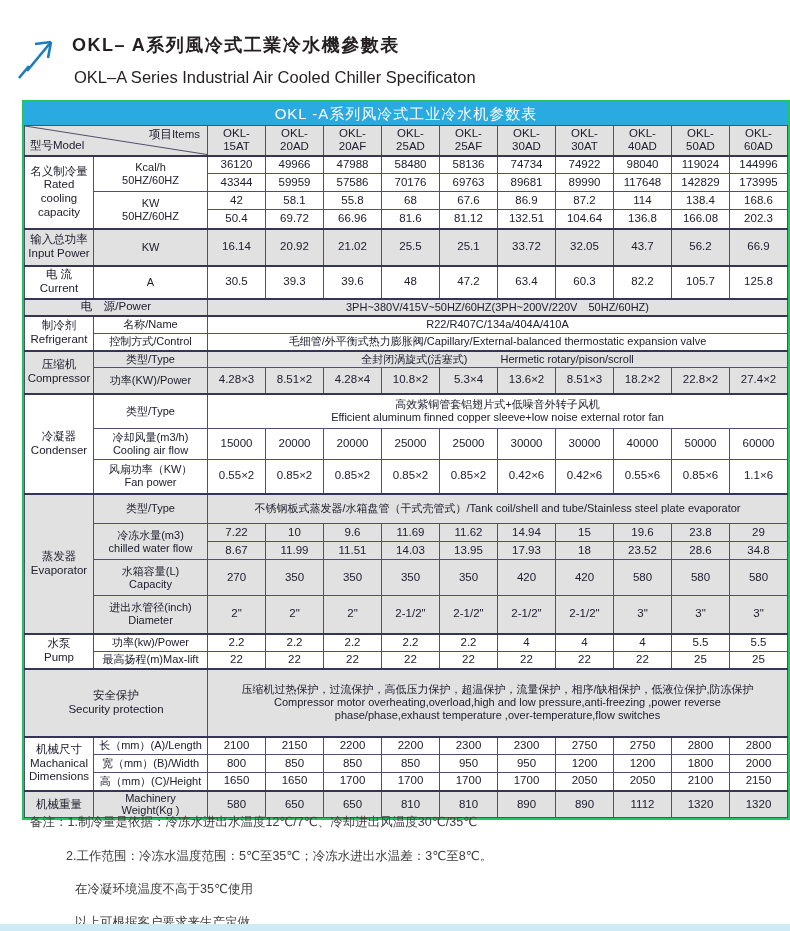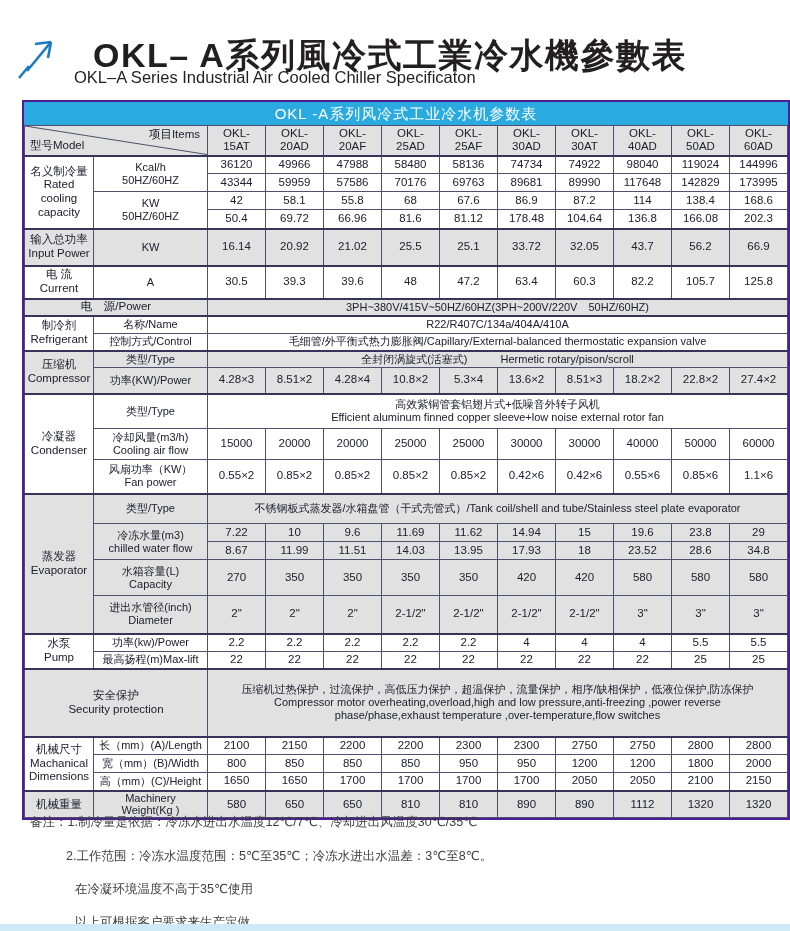--- a/index.html
+++ b/index.html
@@ -4,27 +4,27 @@
 <style>
   html,body{margin:0;padding:0;}
   body{
     width:790px;height:931px;position:relative;background:#ffffff;
     font-family:"Liberation Sans","DejaVu Sans",sans-serif;
     color:#202030;overflow:hidden;
   }
   
   .head-block{position:absolute;left:0;top:0;width:790px;height:100px;}
   .logo{position:absolute;left:16px;top:33px;width:46px;height:50px;}
-  .h-zh{position:absolute;left:72px;top:33px;font-size:34px;font-weight:600;
-        color:#231f20;letter-spacing:1.5px;white-space:nowrap;margin-left:21px;}
+  .h-zh{position:absolute;left:72px;top:33px;font-size:18px;font-weight:600;
+        color:#231f20;letter-spacing:1.5px;white-space:nowrap;}
   .h-en{position:absolute;left:74px;top:68px;font-size:16.5px;font-weight:400;
         color:#231f20;white-space:nowrap;}
   
   .table-wrap{position:absolute;left:22px;top:100px;width:764px;
-              border:2px solid #4c1d95;background:#fff;}
+              border:2px solid #22c55e;background:#fff;}
   .blue-bar{height:23px;line-height:23px;background:#29abe2;color:#ffffff;
             text-align:center;font-size:15px;font-weight:500;letter-spacing:1px;}
   table{width:100%;border-collapse:collapse;table-layout:fixed;}
   col.c-cat{width:69px;} col.c-item{width:114px;}
   th,td{border:1px solid #50506e;padding:0 2px;text-align:center;
         vertical-align:middle;font-weight:400;line-height:1.18;
         font-size:11px;background:#ffffff;overflow:hidden;}
   tr.shade th,tr.shade td{background:#e1e1e1;}
   tr.thick th,tr.thick td{border-top:2px solid #35355a;}
   th.model{font-size:11.5px;}
@@ -138,21 +138,21 @@
           <td class="val">114</td>
           <td class="val">138.4</td>
           <td class="val">168.6</td>
         </tr>
         <tr style="height: 19px; padding-left: 32px;">
           <td class="val">50.4</td>
           <td class="val">69.72</td>
           <td class="val">66.96</td>
           <td class="val">81.6</td>
           <td class="val">81.12</td>
-          <td class="val">178.48</td>
+          <td class="val">132.51</td>
           <td class="val">104.64</td>
           <td class="val">136.8</td>
           <td class="val">166.08</td>
           <td class="val">202.3</td>
         </tr>
         <tr class="shade thick" style="height: 37px;">
           <td class="cat">输入总功率<br>Input Power</td>
           <td class="item">KW</td>
           <td class="val">16.14</td>
           <td class="val">20.92</td>

